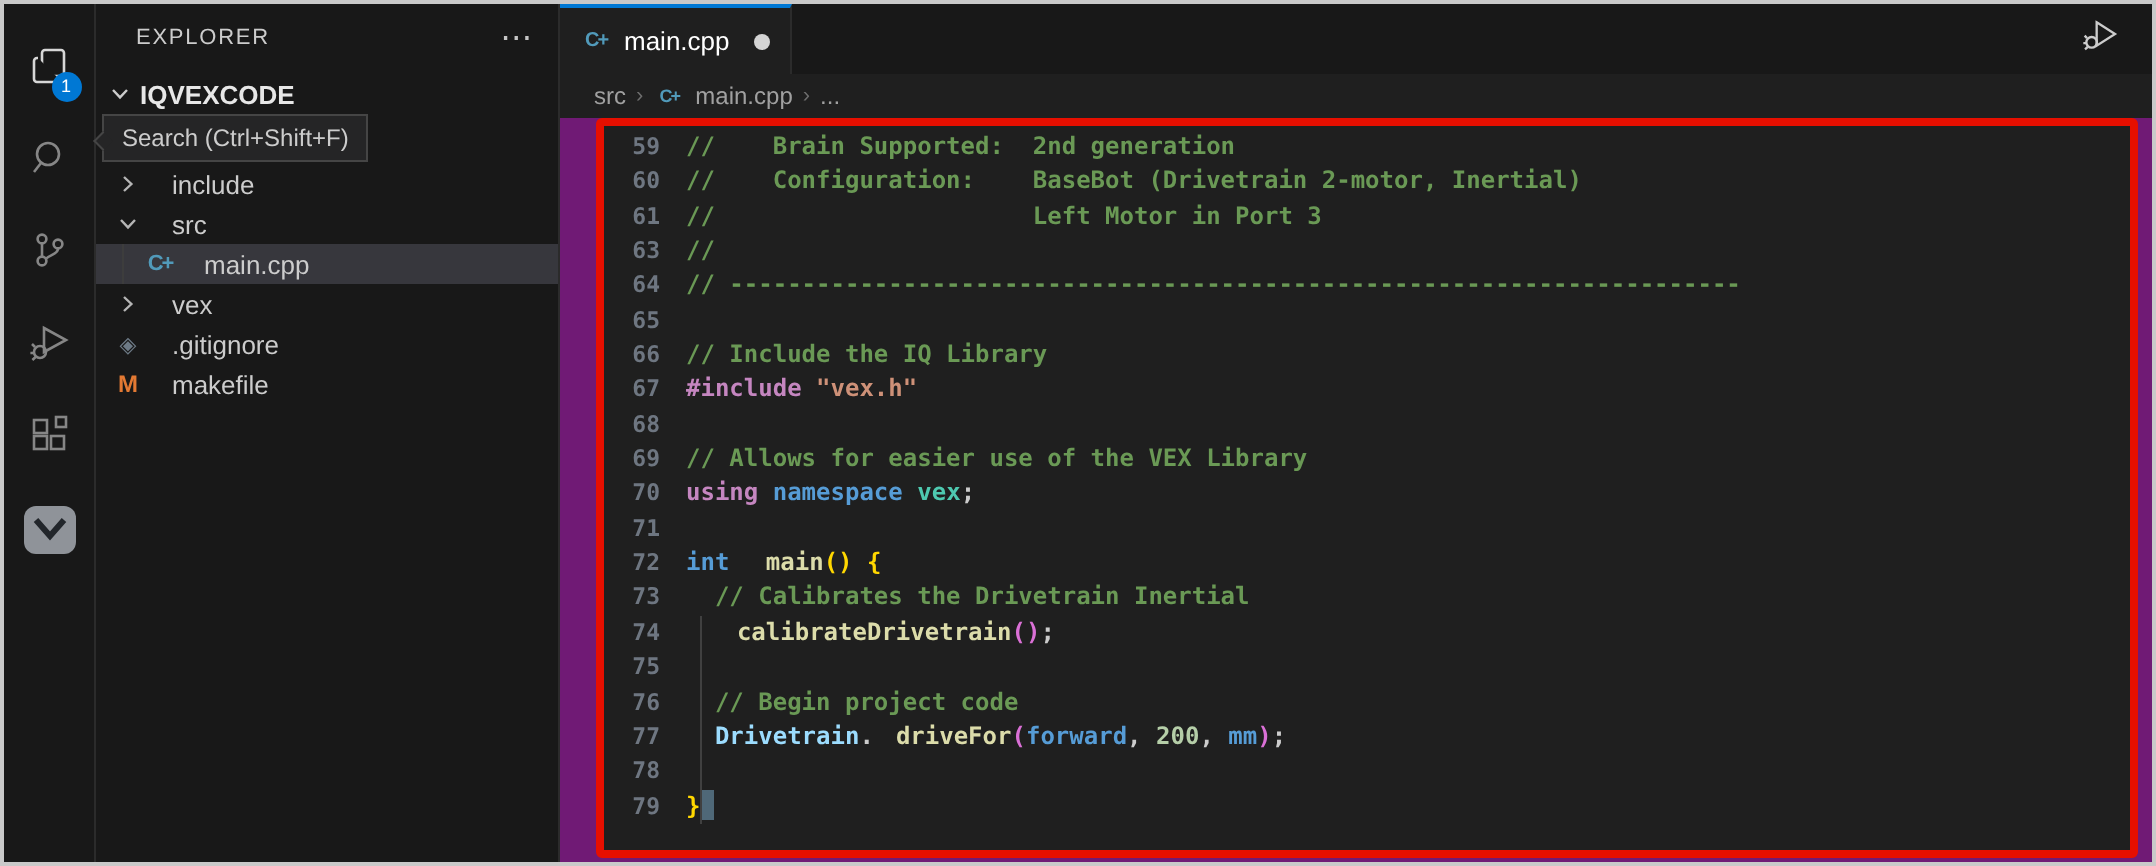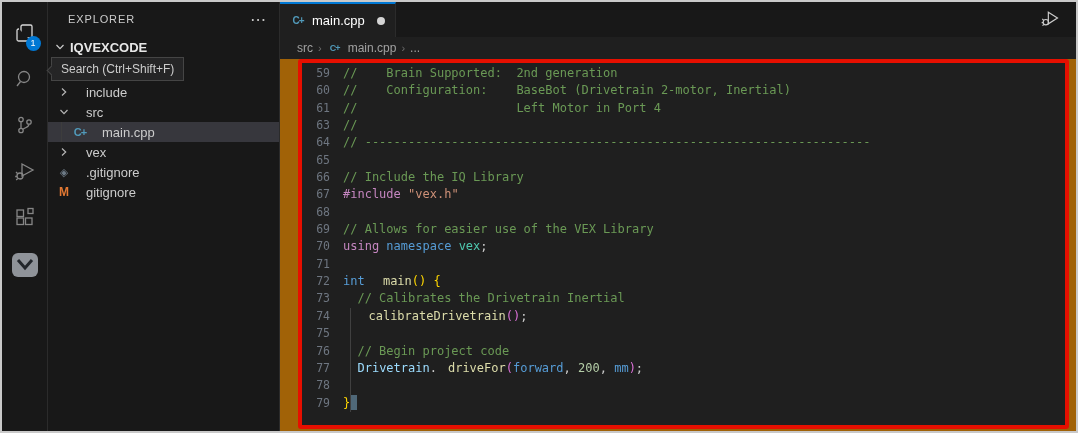--- a/index.html
+++ b/index.html
@@ -53,21 +53,21 @@
          display:flex; align-items:center; gap:6px; padding:0 10px; color:#ffffff; font-size:13px; cursor:pointer; }
   .tab .dot { width:8px; height:8px; border-radius:50%; background:#d4d4d4; margin-left:auto; flex:none; }
   .tab-cpp { font-size:10px; }
   .run-debug { margin-left:auto; margin-right:16px; align-self:center; cursor:pointer; display:flex; }
   .breadcrumbs { height:22px; background:#1f1f1f; display:flex; align-items:center; gap:5px;
                  padding-left:17px; font-size:12px; color:#a0a0a0; flex:none; }
   .breadcrumbs .sep { color:#6e6e6e; font-size:11px; }
   .breadcrumbs .bc { cursor:pointer; }
   .bc-cpp { font-size:9px; }
 
-  .editor { flex:1; background:#a16207; position:relative; }
+  .editor { flex:1; background:#701a75; position:relative;font-weight:bold; }
   .red-frame { position:absolute; left:18px; top:0; right:7px; bottom:2px;
                border:4px solid #e60f00; border-radius:3px; background:#1f1f1f;
                padding:2px 0 0 2px; overflow:hidden; }
   .cl { display:flex; height:17.35px; line-height:17.35px;
         font-family:"DejaVu Sans Mono",monospace; font-size:12px; }
   .ln { width:26px; text-align:right; color:#6e7681; flex:none; font-size:11.5px; cursor:pointer; }
   .code { white-space:pre; margin-left:13px; color:#cccccc; cursor:text; }
   .tk-c  { color:#6a9955; } .tk-k  { color:#c586c0; } .tk-b  { color:#569cd6; }
   .tk-t  { color:#4ec9b0; } .tk-f  { color:#dcdcaa;padding-left:11px; } .tk-s  { color:#ce9178; }
   .tk-n  { color:#b5cea8; } .tk-v  { color:#9cdcfe; } .tk-p1 { color:#ffd700; }
@@ -180,21 +180,21 @@
             </svg>
           </span>
           <span>vex</span>
         </div>
         <div class="trow" style="padding-left: 8px;">
           <span class="gi-icon">◈</span>
           <span>.gitignore</span>
         </div>
         <div class="trow" style="padding-left: 8px;">
           <span class="mk-icon">M</span>
-          <span>gitignore</span>
+          <span>makefile</span>
         </div>
       </div>
     <div class="tooltip">
       <span class="arrow"></span>
       <span>Search (Ctrl+Shift+F)</span>
     </div>
   </div>
 
   <div class="main">
     <div class="tabbar">
@@ -227,21 +227,21 @@
             <div class="cl">
               <span class="ln">59</span>
               <span class="code"><span class="tk-c">//    Brain Supported:  2nd generation</span></span>
             </div>
             <div class="cl">
               <span class="ln">60</span>
               <span class="code"><span class="tk-c">//    Configuration:    BaseBot (Drivetrain 2-motor, Inertial)</span></span>
             </div>
             <div class="cl">
               <span class="ln">61</span>
-              <span class="code"><span class="tk-c">//                      Left Motor in Port 4</span></span>
+              <span class="code"><span class="tk-c">//                      Left Motor in Port 3</span></span>
             </div>
             <div class="cl">
               <span class="ln">63</span>
               <span class="code"><span class="tk-c">//</span></span>
             </div>
             <div class="cl">
               <span class="ln">64</span>
               <span class="code"><span class="tk-c">// ----------------------------------------------------------------------</span></span>
             </div>
             <div class="cl">

